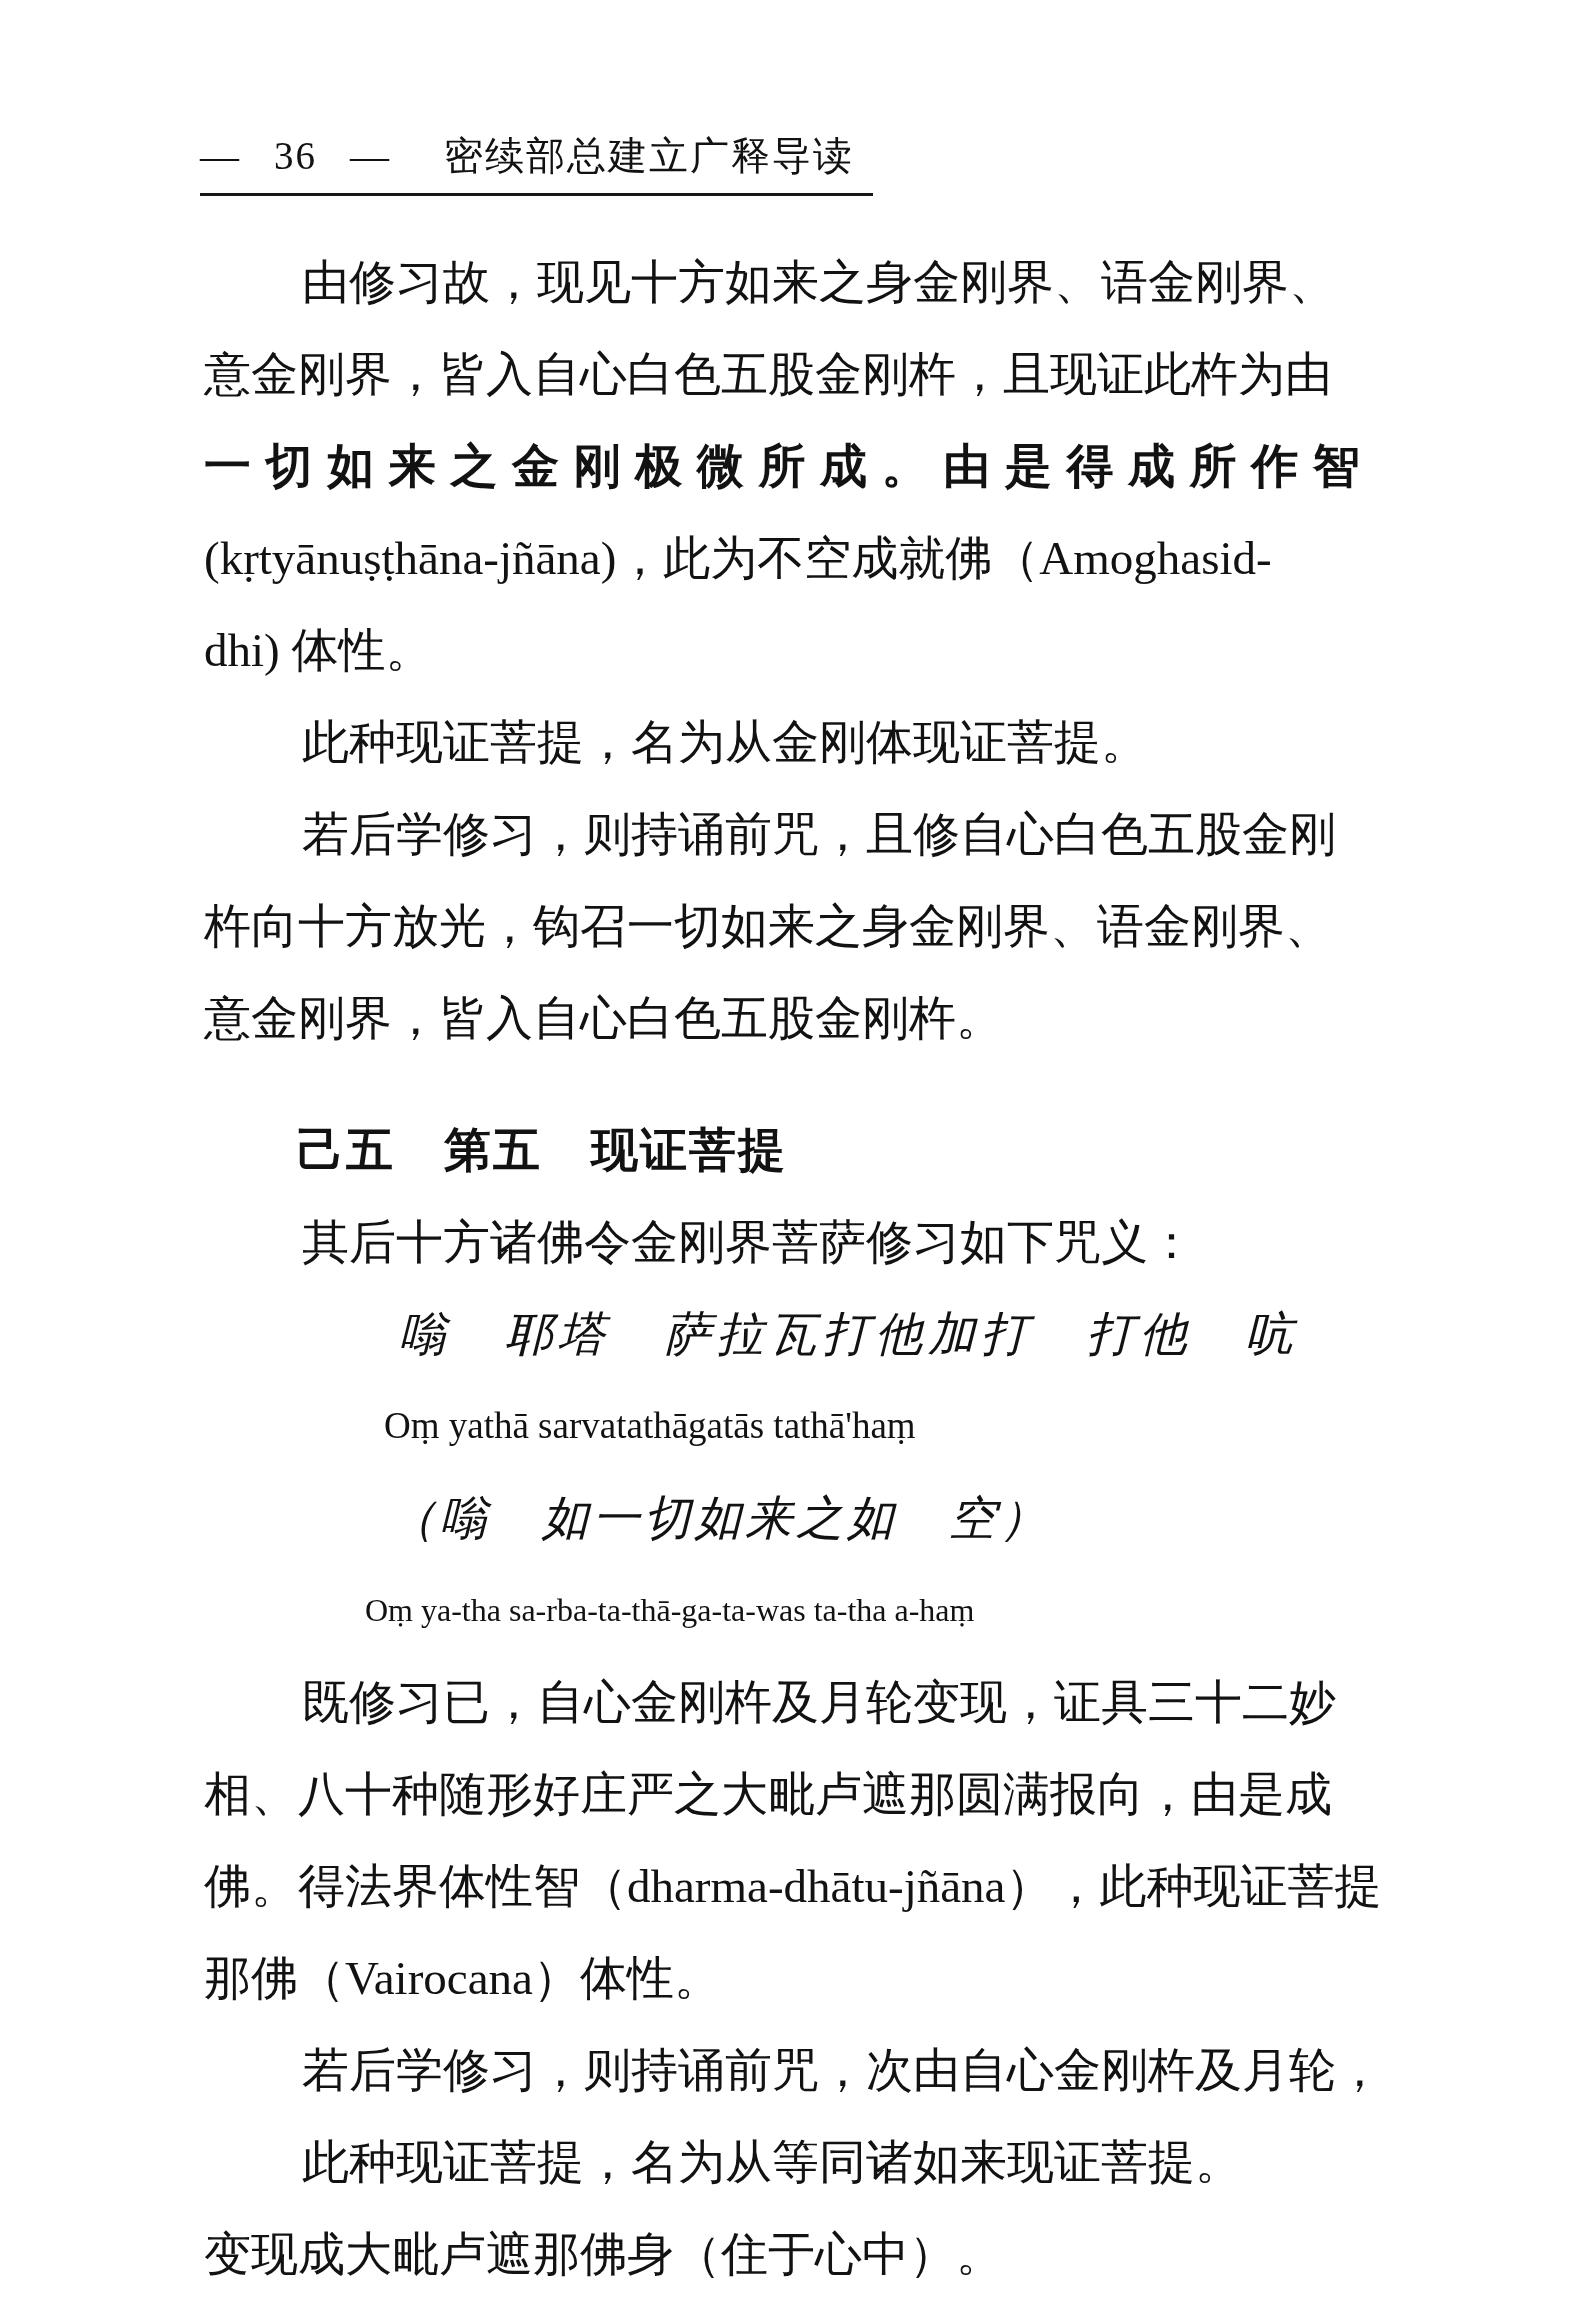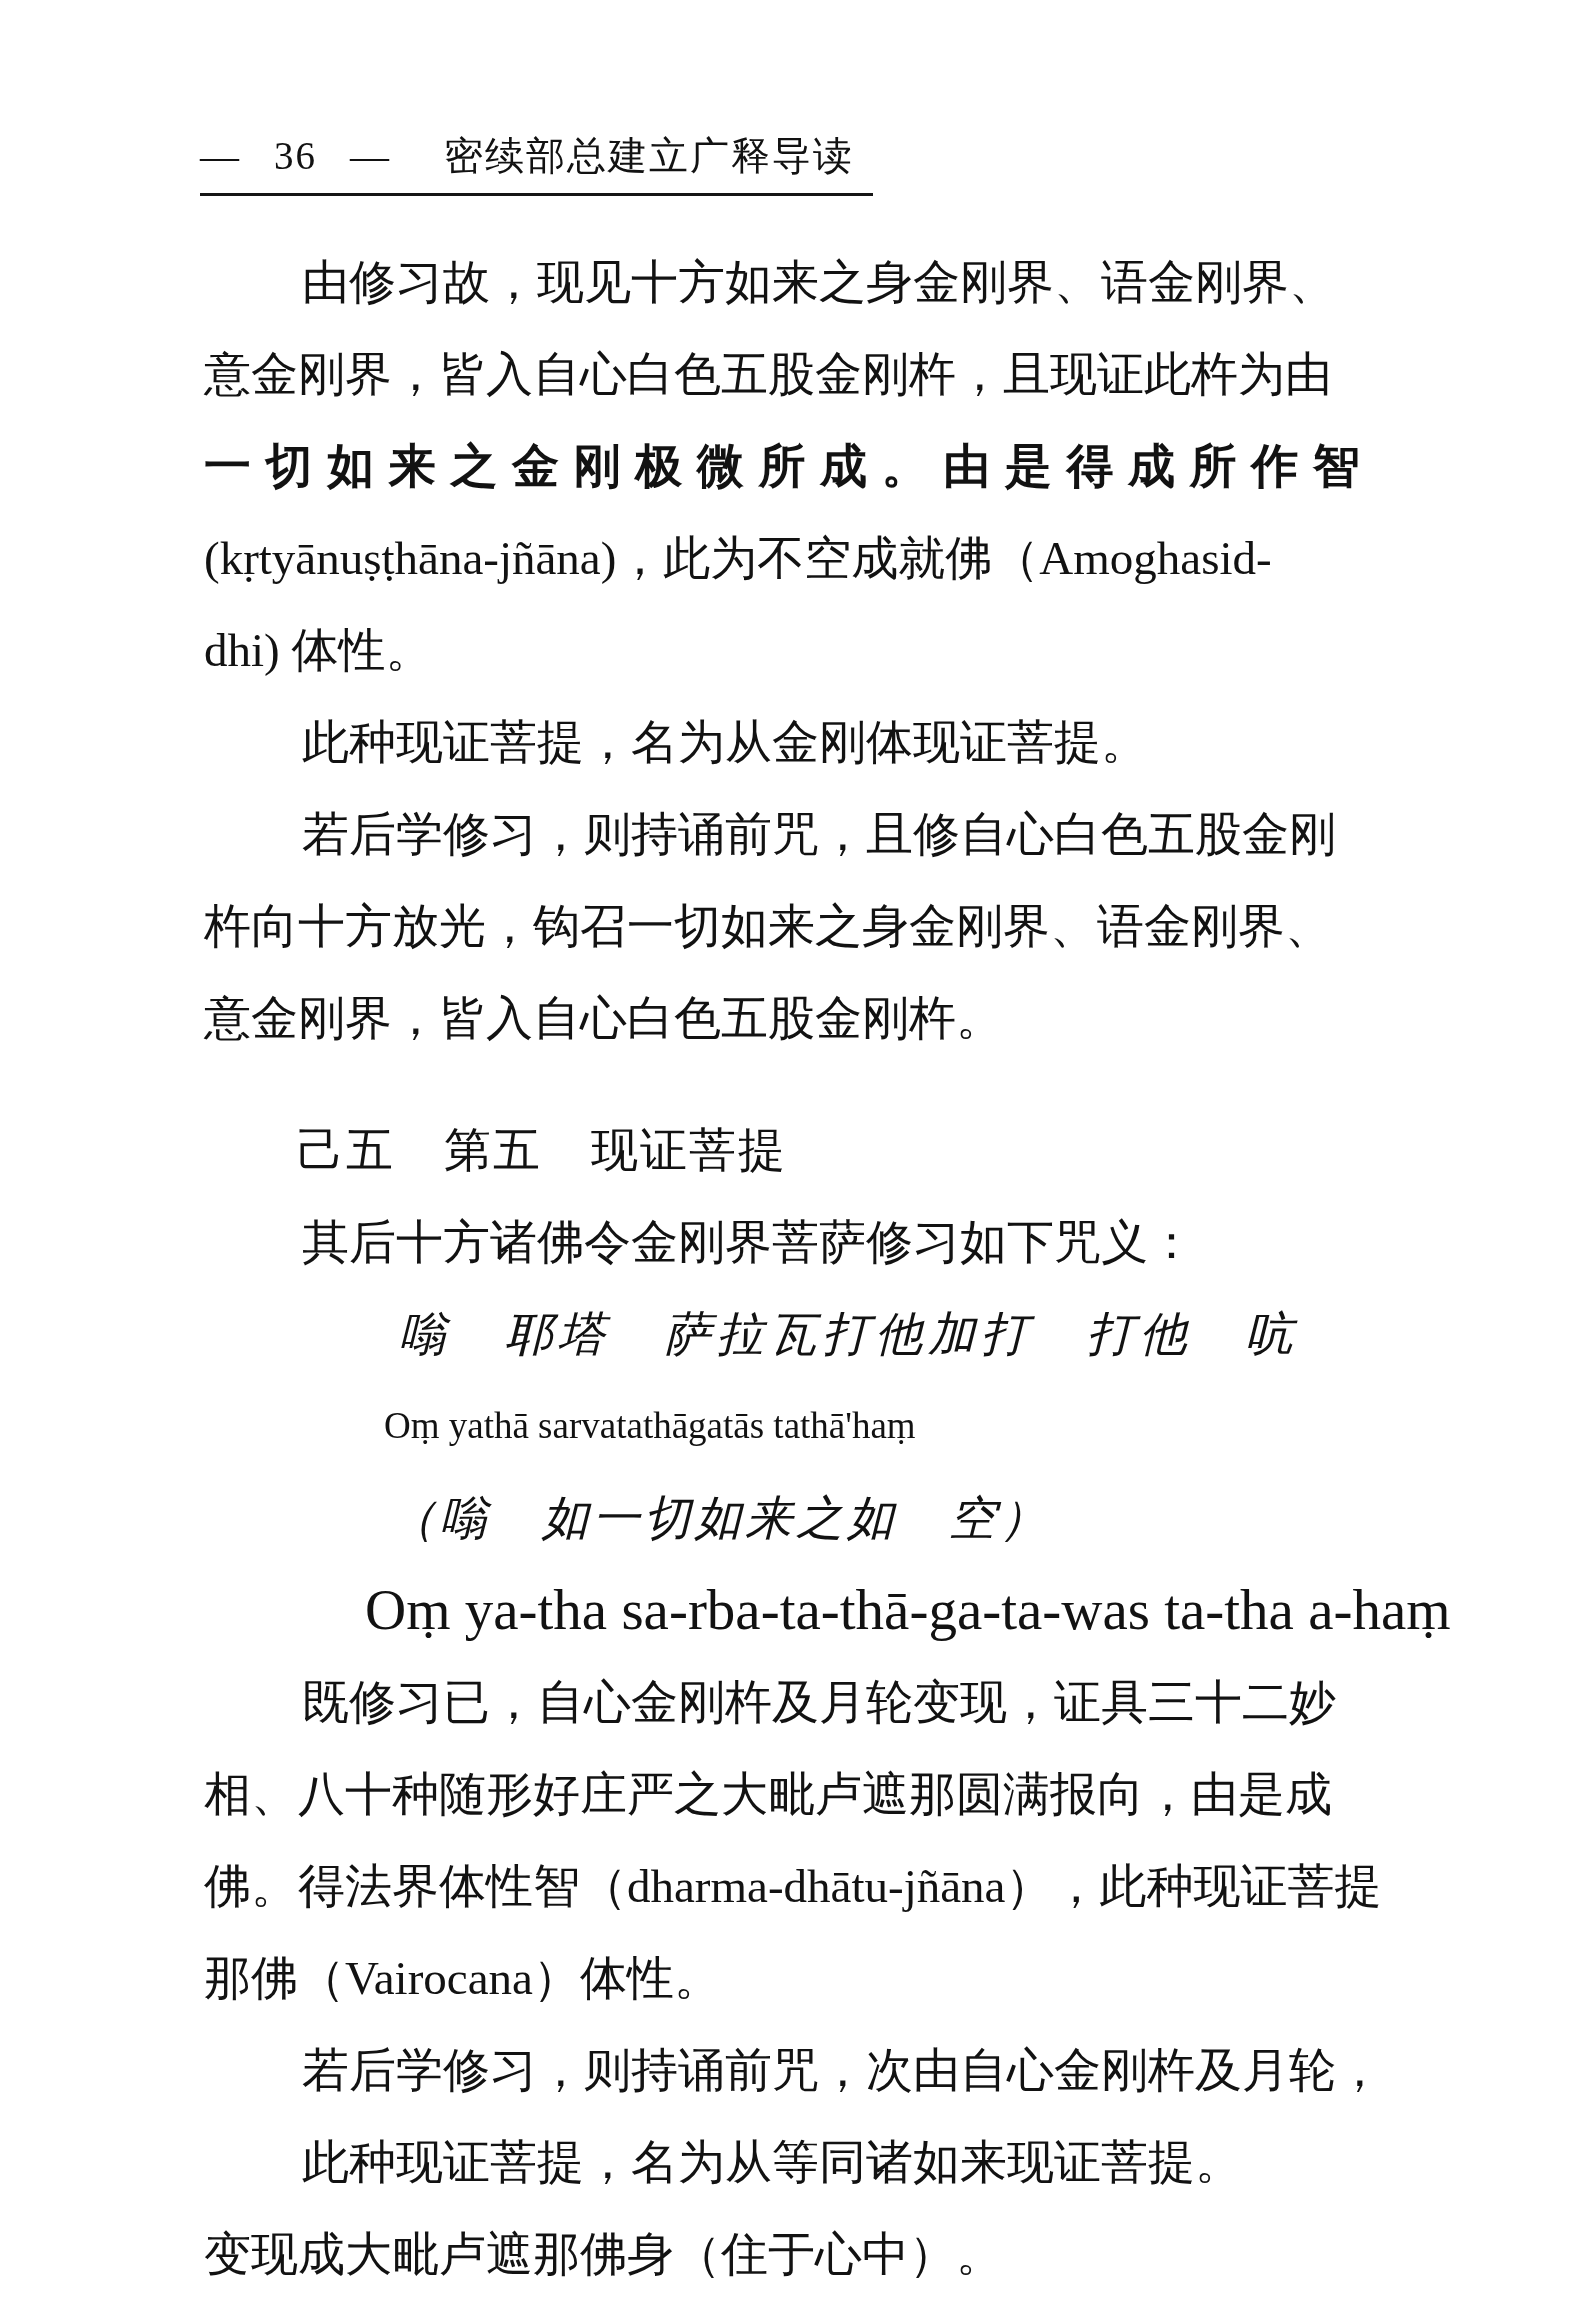--- a/index.html
+++ b/index.html
@@ -49,29 +49,29 @@
   .text-block p {
     margin: 4px;
     height: 88px;
     line-height: 88px;
     white-space: nowrap;
   }
   .indent  { text-indent: 98px; }
   .spaced  { letter-spacing: 14.6px; font-weight: bold; }
   .heading {
     font-family: "Liberation Sans", "DejaVu Sans", sans-serif;
-    font-weight: normal;
+    font-weight: bold;
     margin-top: 44px !important;
     text-indent: 93px;
     letter-spacing: 2px;
   }
   .m-cn    { padding-left: 195px; font-style: italic; letter-spacing: 5.9px; }
   .m-latin1{ padding-left: 180px; font-size: 37px; }
   .m-gloss { padding-left: 185px; font-style: italic; letter-spacing: 3.9px; }
-  .m-latin2{ padding-left: 161px; font-size: 57px; }
+  .m-latin2{ padding-left: 161px; font-size: 32px; }
 </style>
 </head>
 <body>
 
 <div class="page">
 
   <header class="page-header">
     <span class="dash">—</span>
     <span class="pagenum">36</span>
     <span class="dash">—</span>

